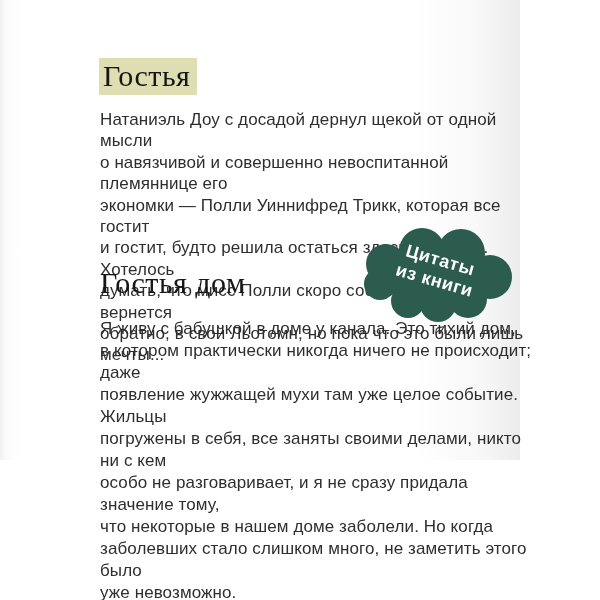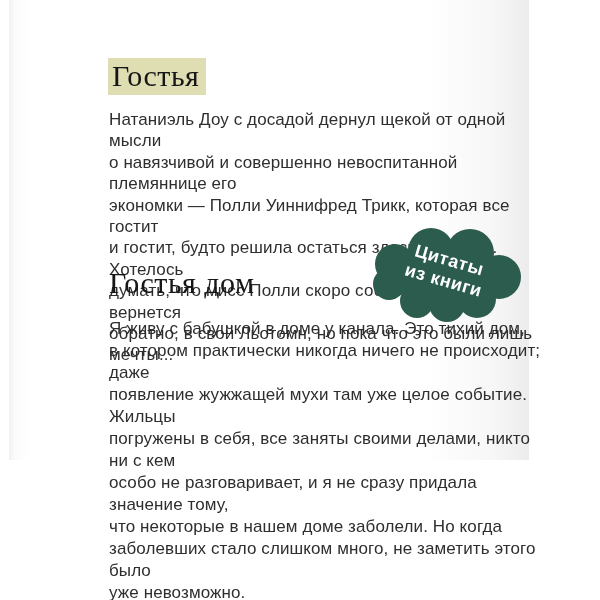--- a/index.html
+++ b/index.html
@@ -10,21 +10,21 @@
     position: relative;
     width: 600px;
     height: 600px;
     background: #ffffff;
     overflow: hidden;
     font-family: "Liberation Sans", sans-serif;
   }
   
   .paper {
     position: absolute;
-    left: 9px; top: 0;
+    left: 0; top: 0;
     width: 520px; height: 460px;
     background: linear-gradient(90deg,
       #f1f1f1 0%, #fbfbfb 1.2%, #ffffff 4%,
       #ffffff 80%, #f7f7f7 93%, #ececec 100%);
   }
   .title {
     position: absolute;
     margin: 0;
     font-family: "Liberation Serif", serif;
     font-weight: 400;

